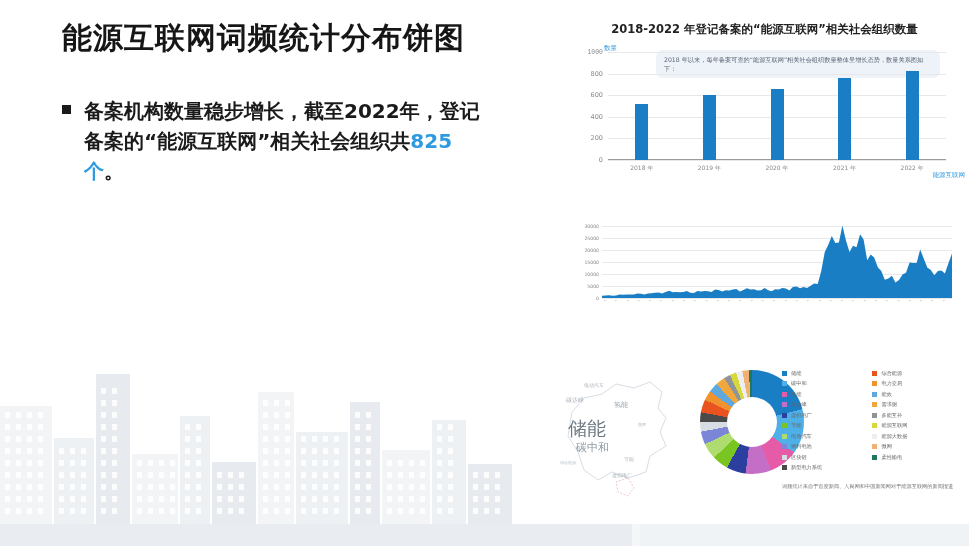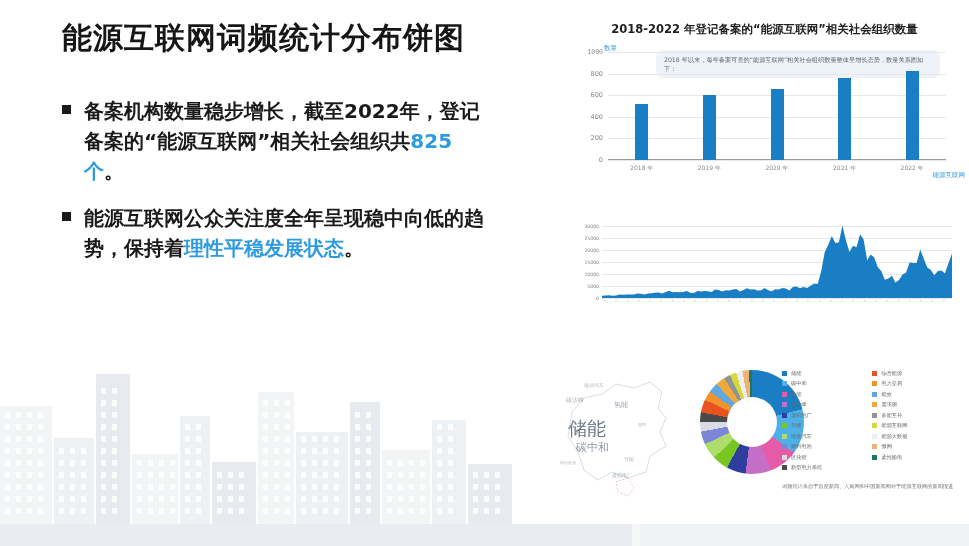--- a/index.html
+++ b/index.html
@@ -375,24 +375,20 @@
   <div class="seg" style="left:0;width:632px;"></div>
   <div class="seg" style="left:640px;width:329px;background:#f0f3f6;"></div>
 </div>
 
 <div class="title">能源互联网词频统计分布饼图</div>
 
 <div class="bullets">
   <div class="bullet">
     <div class="sq"></div>
     <div class="btext"><span>备案机构数量稳步增长，截至2022年，登记备案的“能源互联网”相关社会组织共</span><span class="hl" style="color: rgb(46, 154, 224);">825个</span><span>。</span></div>
-  </div>
-  <div class="bullet">
-    <div class="sq"></div>
-    <div class="btext"><span>能源互联网公众关注度全年呈现稳中向低的趋势，保持着</span><span class="hl" style="color: rgb(46, 154, 224);">理性平稳发展状态</span><span>。</span></div>
   </div>
 </div>
 
 <div class="rpanel">
 
   <div class="barchart">
     <div class="ctitle">2018-2022 年登记备案的“能源互联网”相关社会组织数量</div>
     <div class="bc-note">2018 年以来，每年备案可查的“能源互联网”相关社会组织数量整体呈增长态势，数量关系图如下：</div>
     <div class="ylab">数量</div>
     <div class="bc-plot">

